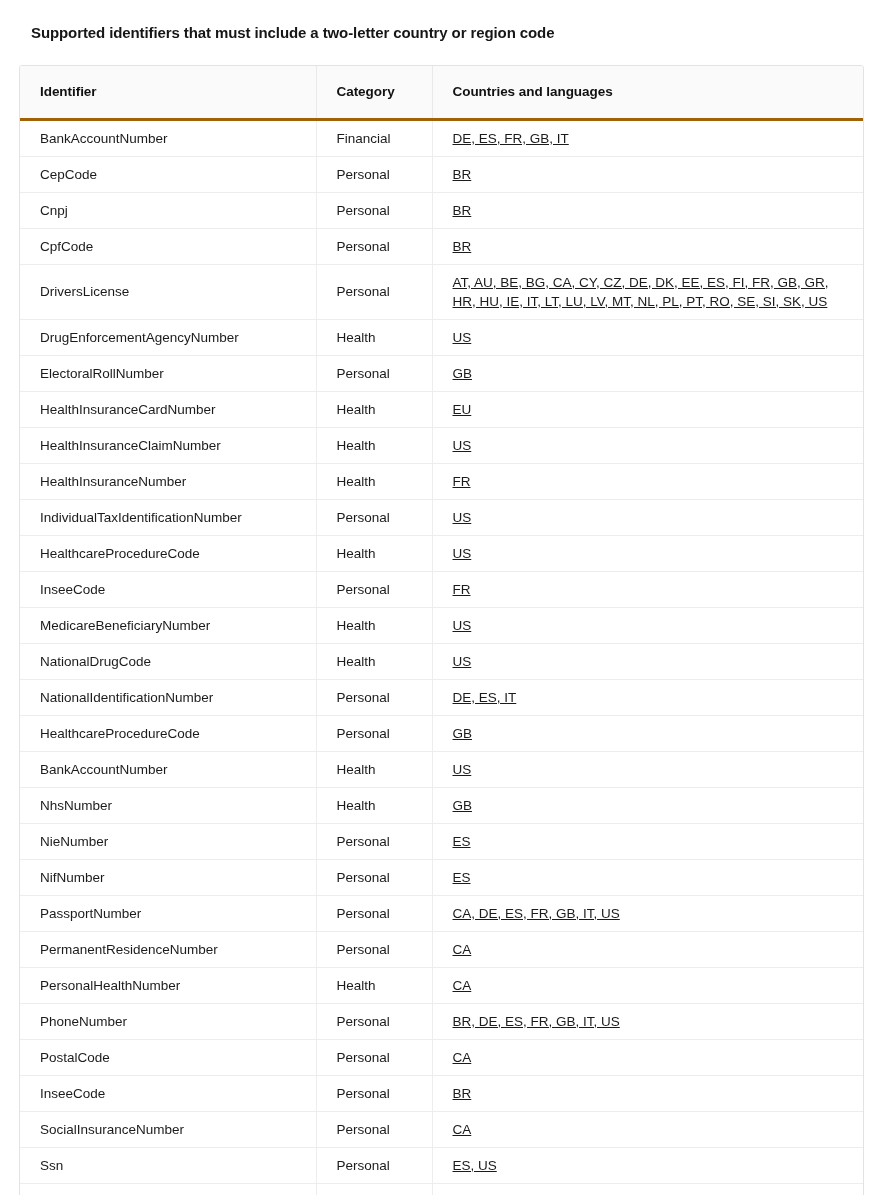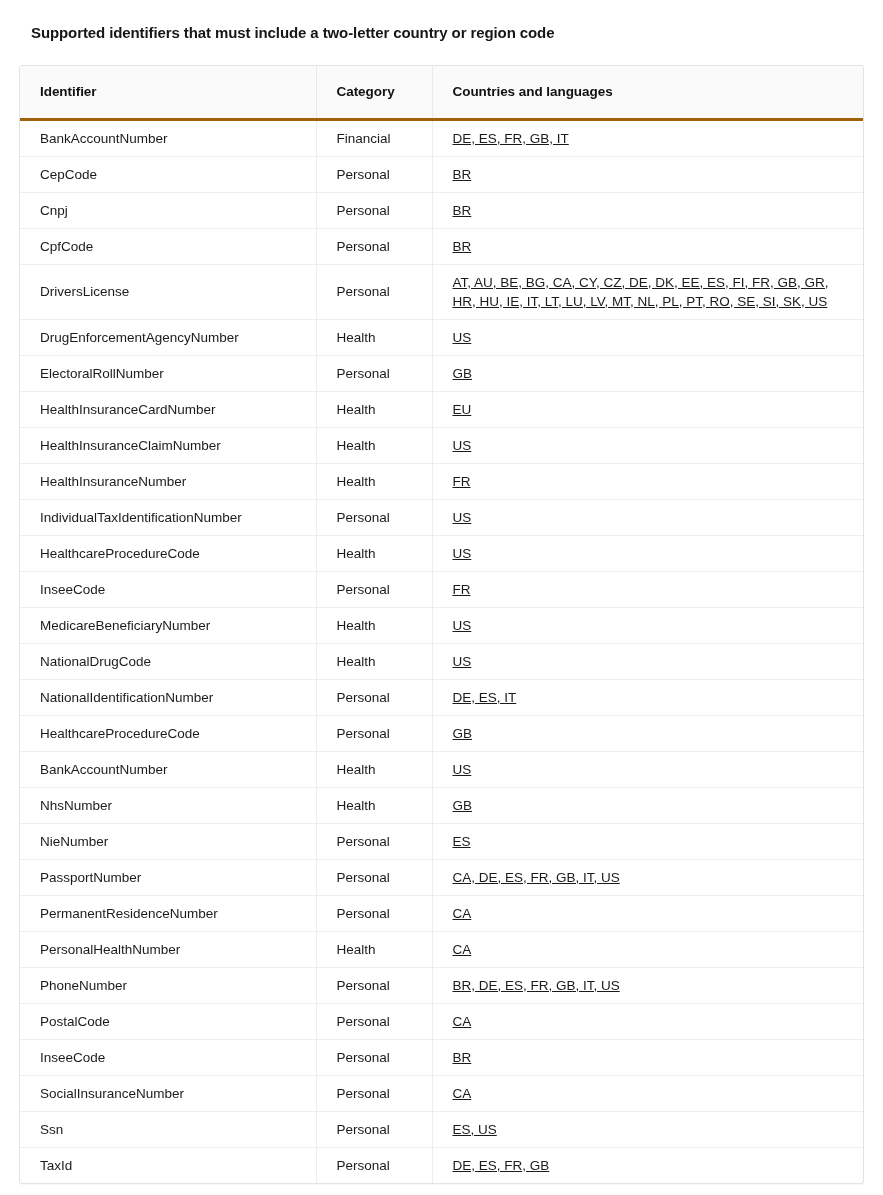--- a/index.html
+++ b/index.html
@@ -198,20 +198,25 @@
             <td class="cell-identifier">NhsNumber</td>
             <td class="cell-category">Health</td>
             <td class="cell-countries">GB</td>
           </tr>
           <tr>
             <td class="cell-identifier">NieNumber</td>
             <td class="cell-category">Personal</td>
             <td class="cell-countries">ES</td>
           </tr>
           <tr>
+            <td class="cell-identifier">NifNumber</td>
+            <td class="cell-category">Personal</td>
+            <td class="cell-countries">ES</td>
+          </tr>
+          <tr>
             <td class="cell-identifier">PassportNumber</td>
             <td class="cell-category">Personal</td>
             <td class="cell-countries">CA, DE, ES, FR, GB, IT, US</td>
           </tr>
           <tr>
             <td class="cell-identifier">PermanentResidenceNumber</td>
             <td class="cell-category">Personal</td>
             <td class="cell-countries">CA</td>
           </tr>
           <tr>

